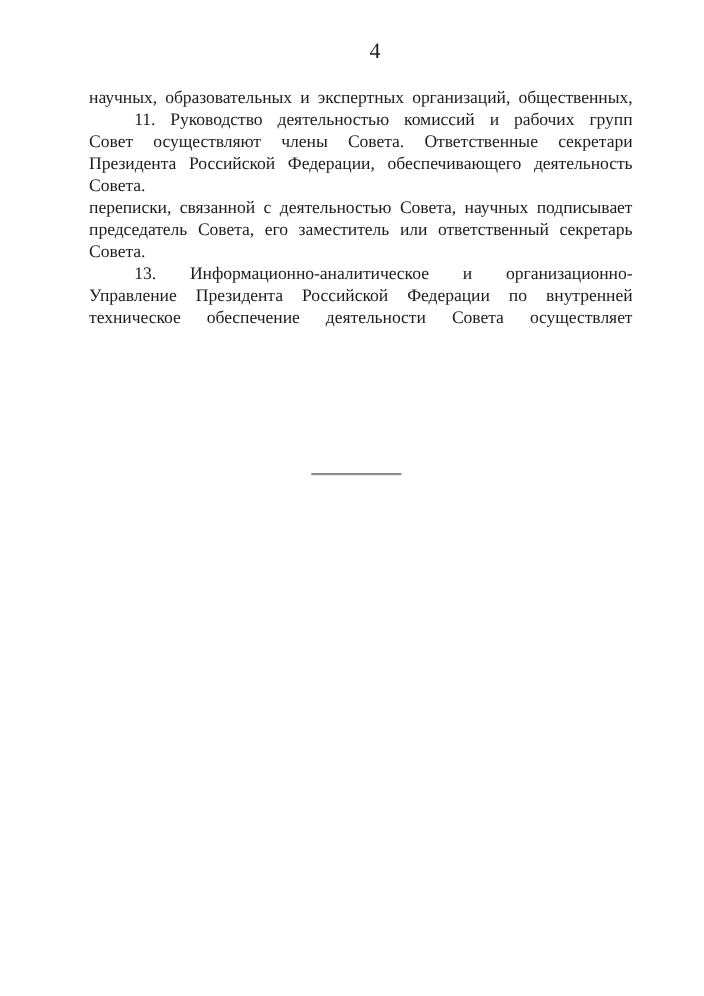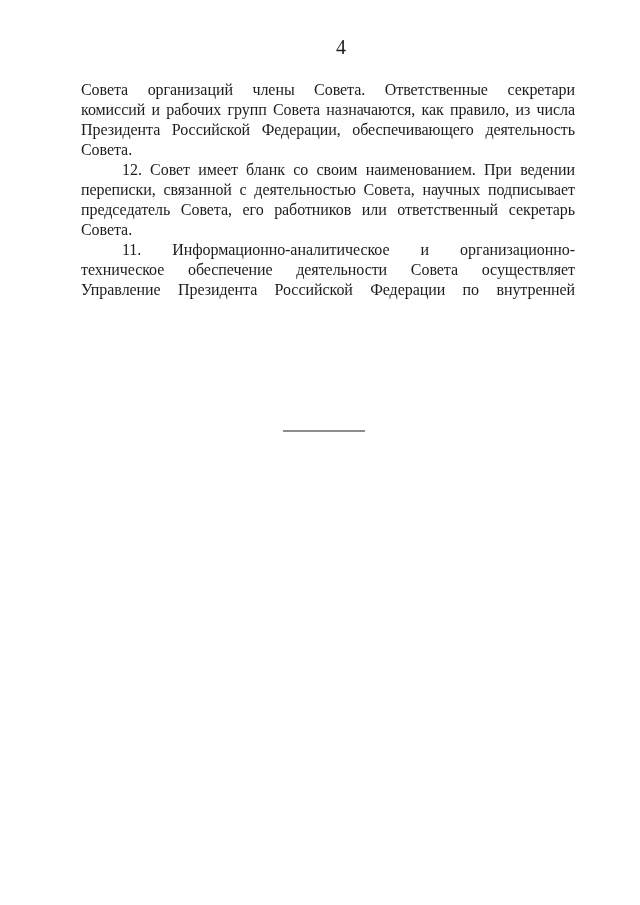--- a/index.html
+++ b/index.html
@@ -64,32 +64,32 @@
 </style>
 </head>
 <body>
 
 <div class="page">
 
   <div class="page-number">4</div>
 
   <div class="content">
 
+    <div class="line">научных, образовательных и экспертных организаций, общественных,</div>
 
-    <div class="line">Совета организаций члены Совета. Ответственные секретари</div>
-    <div class="line">комиссий и рабочих групп Совета назначаются, как правило, из числа</div>
+    <div class="line indent">11. Руководство деятельностью комиссий и рабочих групп</div>
+    <div class="line">Совет осуществляют члены Совета. Ответственные секретари</div>
     <div class="line">Президента Российской Федерации, обеспечивающего деятельность</div>
     <div class="line last">Совета.</div>
 
-    <div class="line indent">12. Совет имеет бланк со своим наименованием. При ведении</div>
     <div class="line">переписки, связанной с деятельностью Совета, научных подписывает</div>
-    <div class="line">председатель Совета, его работников или ответственный секретарь</div>
+    <div class="line">председатель Совета, его заместитель или ответственный секретарь</div>
     <div class="line last">Совета.</div>
 
-    <div class="line indent">11. Информационно-аналитическое и организационно-</div>
+    <div class="line indent">13. Информационно-аналитическое и организационно-</div>
+    <div class="line">Управление Президента Российской Федерации по внутренней</div>
     <div class="line">техническое обеспечение деятельности Совета осуществляет</div>
-    <div class="line">Управление Президента Российской Федерации по внутренней</div>
 
   </div>
 
   <div class="separator"></div>
 
 </div>
 
 </body></html>

